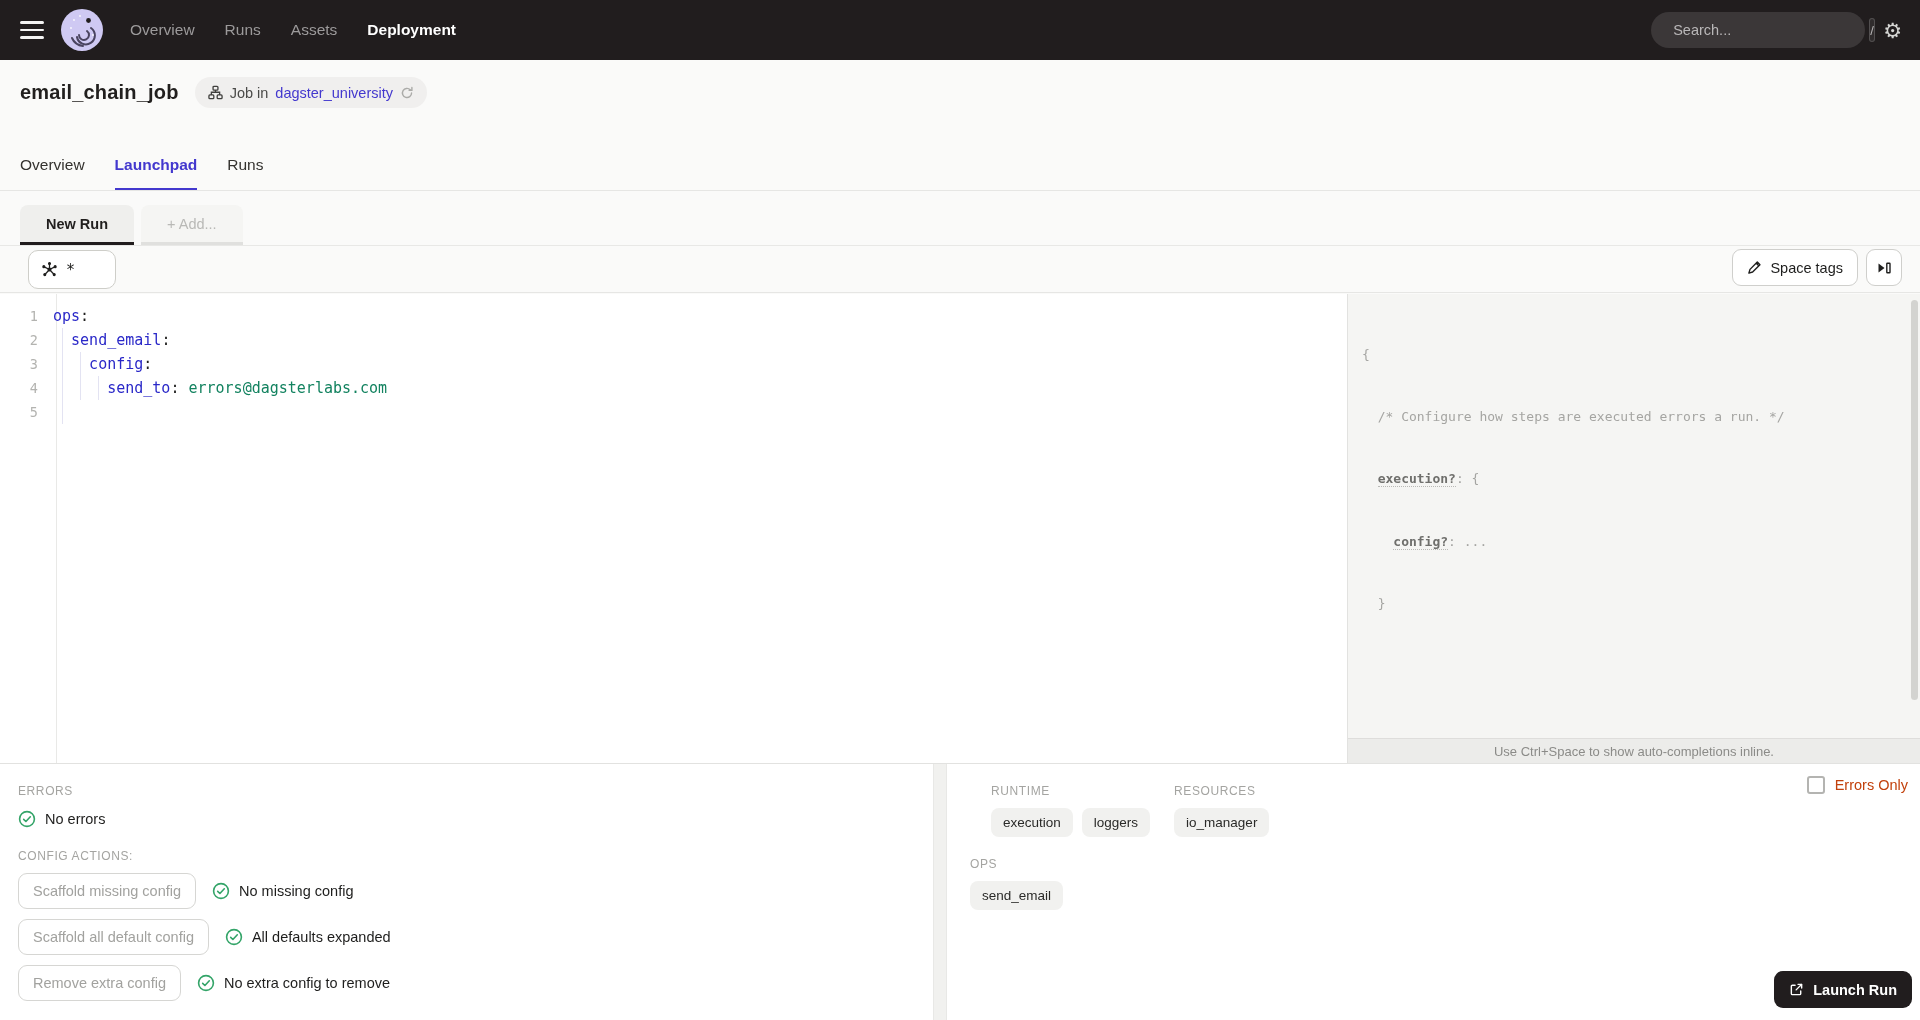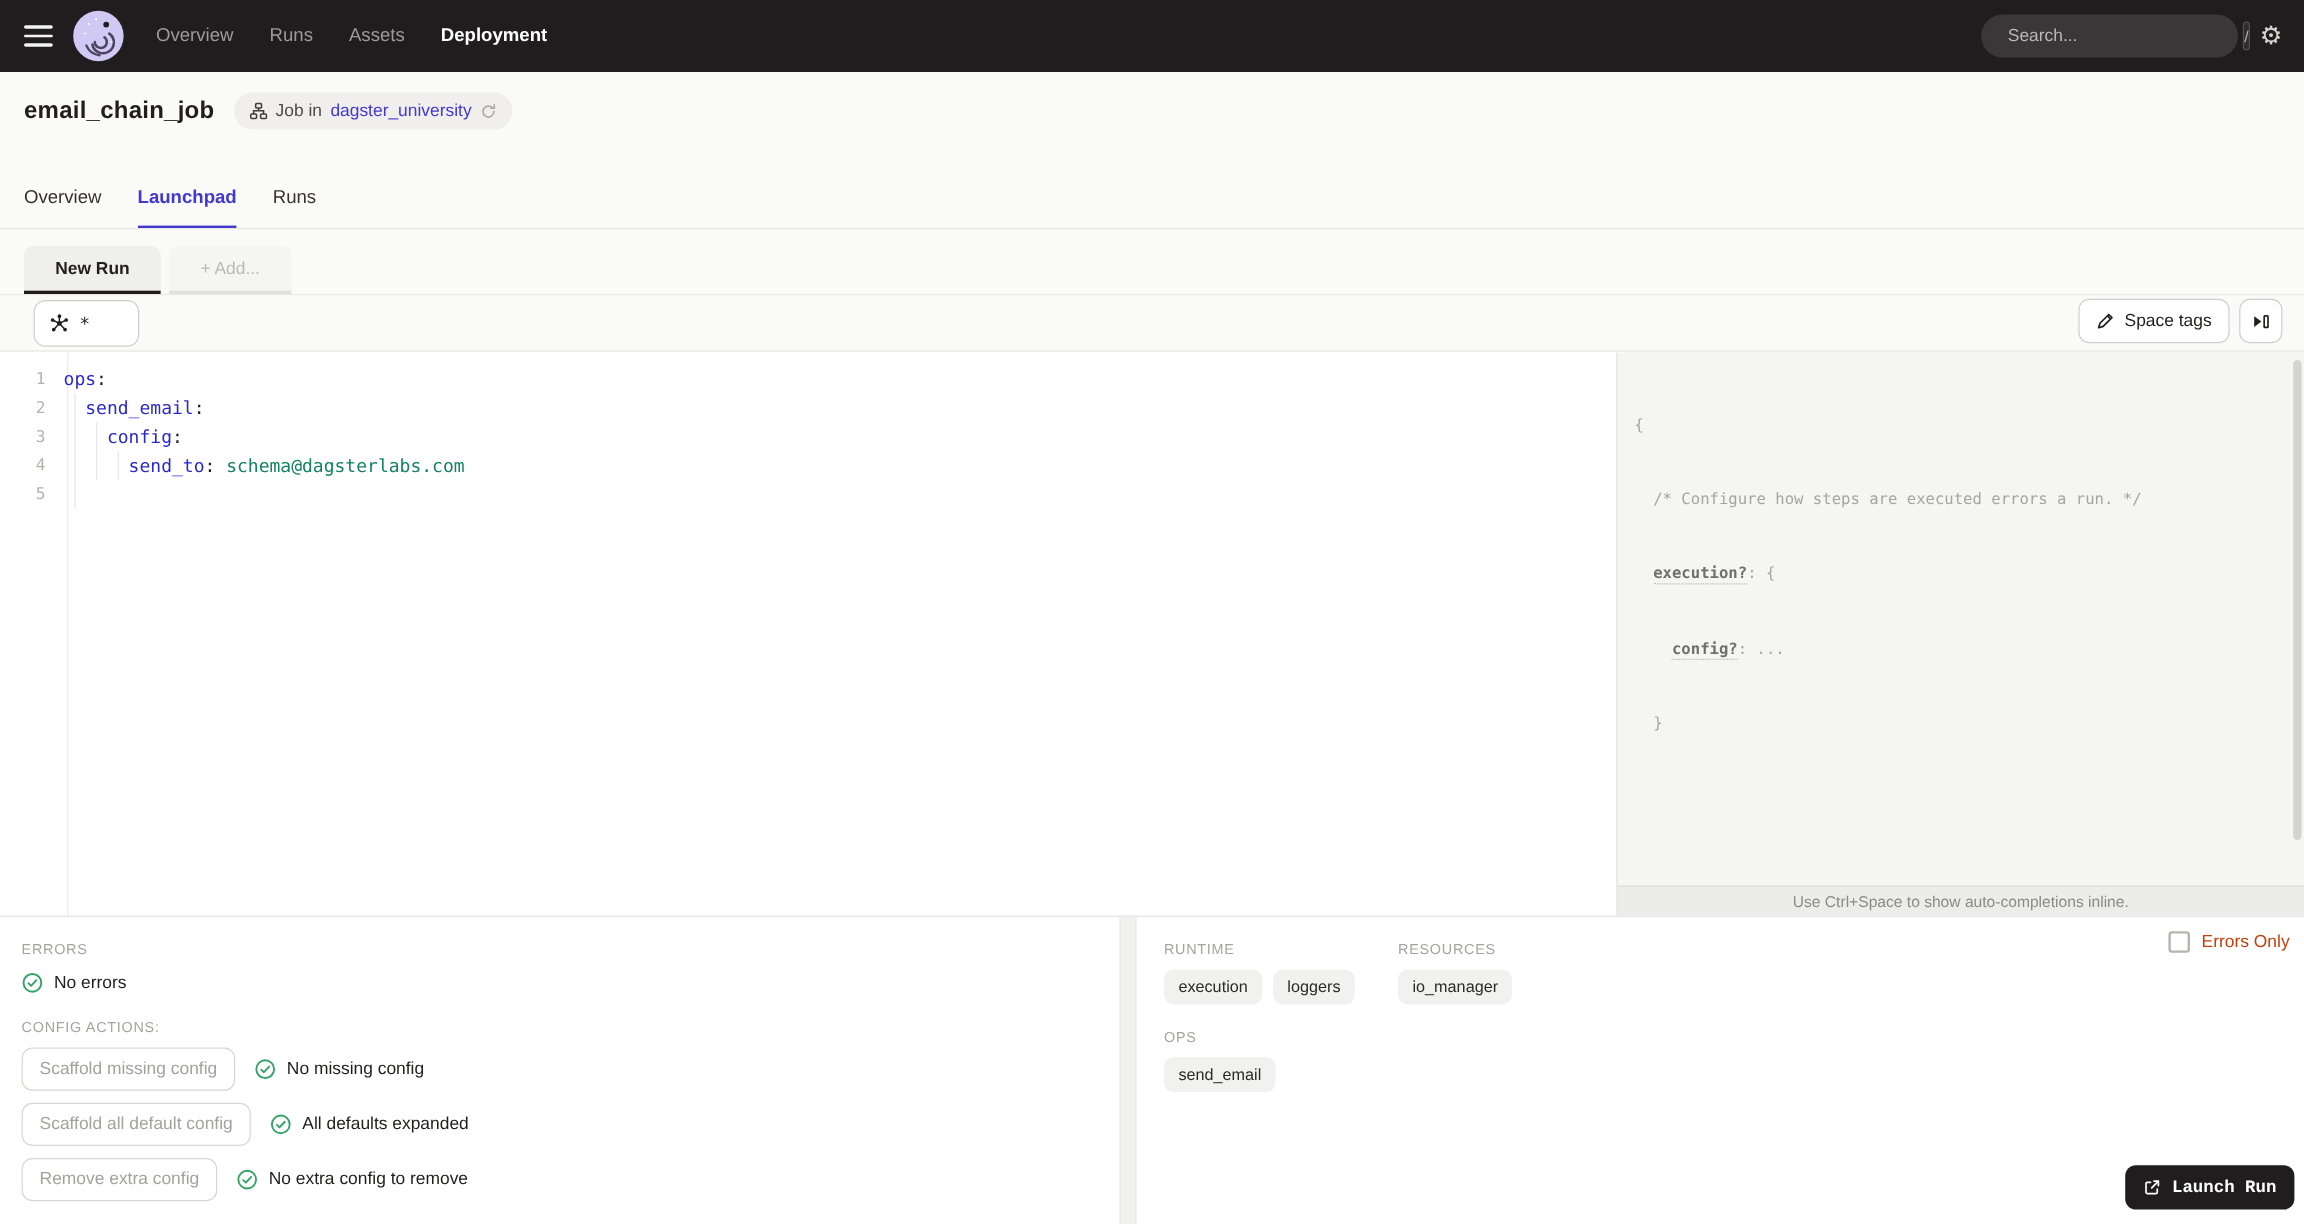--- a/index.html
+++ b/index.html
@@ -114,32 +114,32 @@
   .bottom-right { position:absolute; left:947px; right:0; top:0; bottom:0; padding:20px 0 0 23px; }
   .caps-label { font-size:12px; letter-spacing:0.6px; color:#a4a4a1; font-weight:400; }
   .status-row { display:flex; align-items:center; gap:9px; margin-top:12px; font-size:14.5px; color:#1e1e1d; }
   .actions-label { margin-top:21px; }
   .action-row { display:flex; align-items:center; gap:16px; margin-top:10px; }
   .btn-gray {
     height:36px; padding:0 14px; border:1px solid #d6d6d3; border-radius:9px;
     background:#fff; font-size:14.5px; color:#a2a29f; cursor:pointer;
   }
   .action-status { display:flex; align-items:center; gap:9px; font-size:14.5px; color:#1e1e1d; }
-  .chip-groups { display:flex; gap:36px; }
+  .chip-groups { display:flex; gap:24px;margin-left:21px; }
   .chips { display:flex; gap:9px; margin-top:10px; }
   .chip { background:#f1f1ef; border-radius:8px; padding:7px 12px; font-size:13.5px; color:#2a2a28; cursor:default; }
   .ops-group { margin-top:20px; }
   .errors-only { position:absolute; top:12px; right:12px; display:flex; align-items:center; gap:10px; cursor:pointer; }
   .checkbox { width:18px; height:18px; border:2px solid #b4b4b1; border-radius:3px; background:#fff; }
   .errors-only span.lbl { font-size:14.5px; color:#c2410c; }
   .launch-btn {
     position:absolute; right:8px; bottom:12px; height:37px;
     display:flex; align-items:center; gap:9px; padding:0 15px;
     background:#211d1e; border:none; border-radius:9px; color:#fff;
-    font-size:14.5px; font-weight:600; cursor:pointer; font-family:Liberation Mono, monospace;
+    font-size:14.5px; font-weight:600; cursor:pointer; font-family:Liberation Sans, sans-serif;
   }
 </style>
 </head>
 <body>
 
 <div class="topnav">
   <div class="burger">
       <span></span>
       <span></span>
       <span></span>
@@ -248,21 +248,21 @@
     <div class="code-row">
       <span class="ln">2</span>
       <span class="code"><span class="c-key">  send_email</span><span class="c-punct">:</span><span class="c-val"></span></span>
     </div>
     <div class="code-row">
       <span class="ln">3</span>
       <span class="code"><span class="c-key">    config</span><span class="c-punct">:</span><span class="c-val"></span></span>
     </div>
     <div class="code-row">
       <span class="ln">4</span>
-      <span class="code"><span class="c-key">      send_to</span><span class="c-punct">:</span><span class="c-val"> schema@dagsterlabs.com</span></span>
+      <span class="code"><span class="c-key">      send_to</span><span class="c-punct">:</span><span class="c-val"> errors@dagsterlabs.com</span></span>
     </div>
     <div class="code-row">
       <span class="ln">5</span>
       <span class="code"><span class="c-key"></span><span class="c-punct"></span><span class="c-val"></span></span>
     </div>
   </div>
 </div>
 
 <div class="schema-panel mono">
   <div class="schema-lines">

